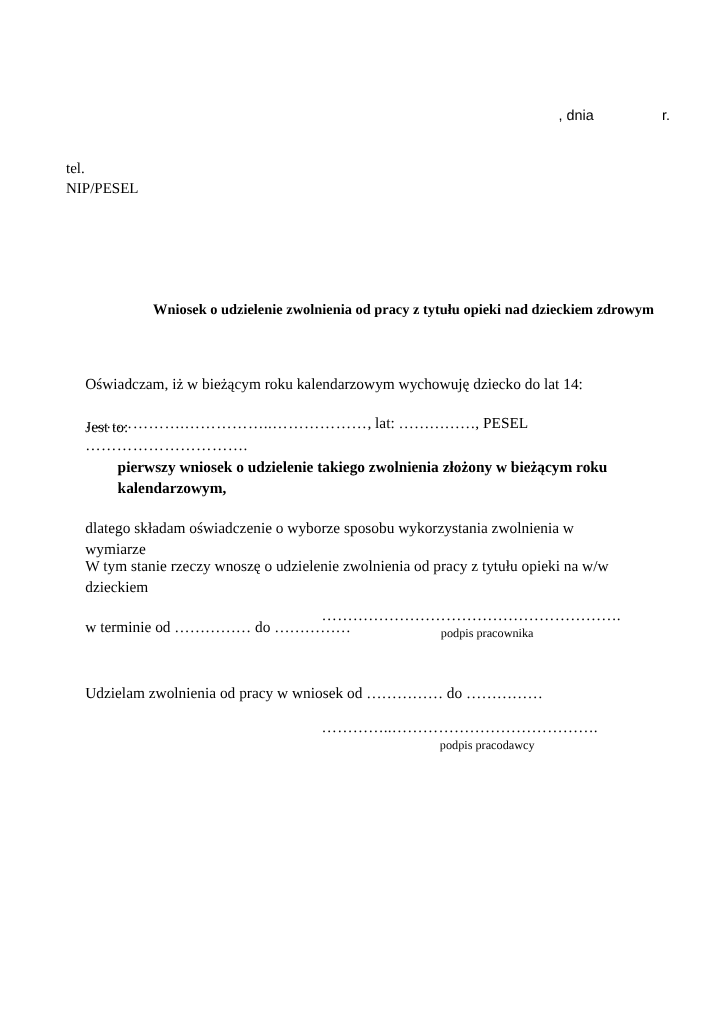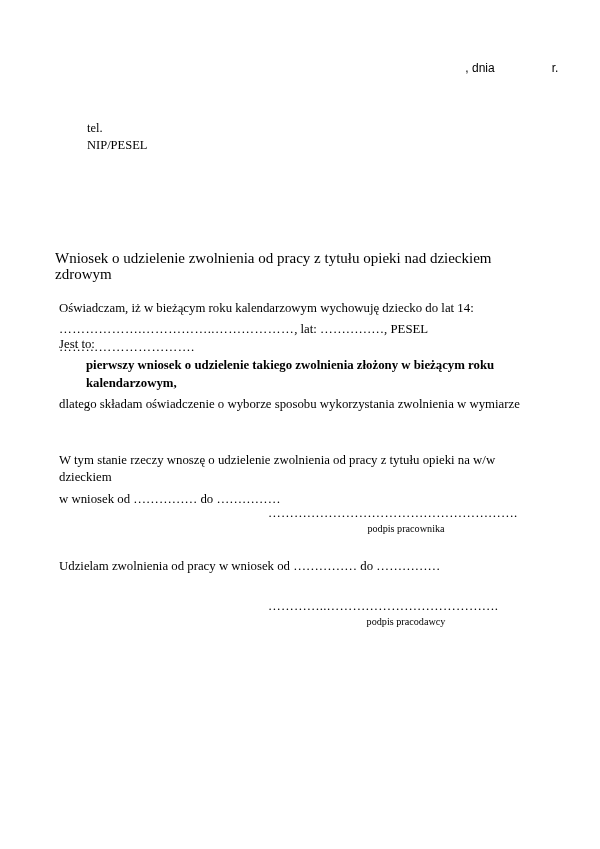--- a/index.html
+++ b/index.html
@@ -27,58 +27,58 @@
     left: 452px;
     top: 41px;
     width: 140px;
     height: 18px;
     font-size: 12px;
     line-height: 18px;
     white-space: pre;
   }
   #date-line .dnia {
     display: inline-block;
+    margin-top: 28px;
   }
   #date-line .rok {
     display: inline-block;
     margin-left: 57px;
   }
   
   #sender-block {
     position: absolute;
     left: 55px;
-    top: 120px;
+    top: 132px;
     font-size: 12.5px;
     line-height: 17px;
-    margin-left: 32px;
   }
   #sender-block div {
     white-space: pre;
   }
   
   #doc-title {
     position: absolute;
     left: 55px;
     top: 250px;
     width: 490px;
-    text-align: left;
-    font-size: 15px;
-    font-weight: normal;
+    text-align: right;
+    font-size: 12px;
+    font-weight: bold;
     line-height: 16px;
   }
   
   .body-block {
     position: absolute;
     left: 55px;
     width: 492px;
     font-size: 12.8px;
     line-height: 17.4px;
   }
   .body-block p {
-    margin: 4px;
+    margin: 16px;
   }
   .indent {
     padding-left: 27px;
     font-weight: bold;
   }
   .fill {
     letter-spacing: 0.4px;
   }
   .fill-long {
     letter-spacing: 0.1px;
@@ -136,21 +136,21 @@
   </div>
 
   <div id="block-jestto" class="body-block">
     <p>Jest to:</p>
     <p class="indent">pierwszy wniosek o udzielenie takiego zwolnienia złożony w bieżącym roku kalendarzowym,</p>
     <p>dlatego składam oświadczenie o wyborze sposobu wykorzystania zwolnienia w wymiarze</p>
   </div>
 
   <div id="block-wniosze" class="body-block">
     <p>W tym stanie rzeczy wnoszę o udzielenie zwolnienia od pracy z tytułu opieki na w/w dzieckiem</p>
-    <p>w wniosek od …………… do ……………</p>
+    <p>w terminie od …………… do ……………</p>
   </div>
 
   <div id="sig-employee" class="sig-block">
     <span class="sig-line">………………………………………………….</span>
     <span class="sig-caption">podpis pracownika</span>
   </div>
 
   <div id="block-udzielam" class="body-block">
     <p>Udzielam zwolnienia od pracy w wniosek od …………… do ……………</p>
   </div>

